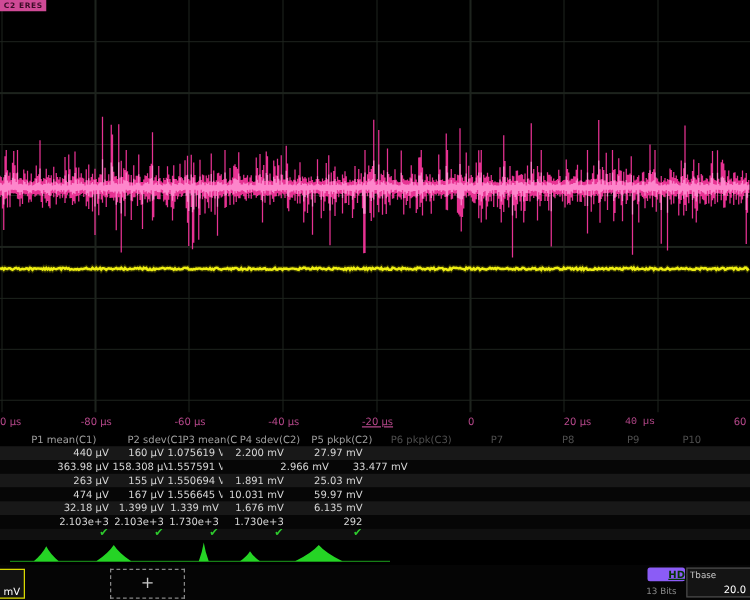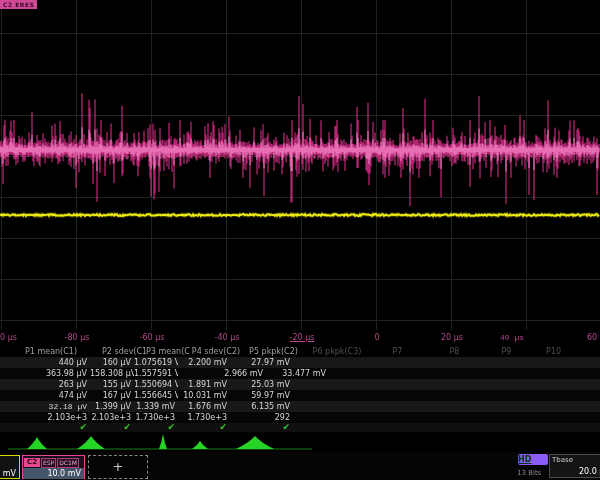--- a/index.html
+++ b/index.html
@@ -37,21 +37,21 @@
   .ch-box.c2{left:22px;width:63px;border:1px solid #e8468e;background:#18101a;}
   .ch-top{display:flex;align-items:center;height:11px;gap:1px;padding:1px 1px 0 1px;}
   .ch-id{font-size:7px;font-weight:bold;padding:0 3px;line-height:9px;}
   .c2 .ch-id{background:#e8468e;color:#2a0318;}
   .ch-badge{font-size:6px;line-height:8px;padding:0 1px;color:#e8a8cc;background:#2a0f22;border:1px solid #b03a7a;}
   .ch-val{height:11px;line-height:11px;font-size:8px;color:#fff;text-align:right;padding-right:3px;}
   .c2 .ch-val{background:#46566a;}
   .add-box{position:absolute;left:88px;top:3px;width:58px;height:22px;border:1px dashed #888;
     color:#c8c8c8;font-size:13px;text-align:center;line-height:22px;}
   .hd-badge{position:absolute;left:518px;top:2px;width:30px;height:11px;background:#8b5cf6;
-    border-radius:2px;color:#043604;font-size:8px;font-weight:bold;text-align:left;line-height:11px;text-decoration:underline;}
+    border-radius:2px;color:#043604;font-size:8px;font-weight:bold;text-align:right;line-height:11px;text-decoration:underline;}
   .bits-label{position:absolute;left:517px;top:17px;font-size:7px;color:#8a8a8a;}
   .tbase-box{position:absolute;left:549px;top:2px;width:70px;height:24px;box-sizing:border-box;
     background:#141414;border:1px solid #4a4a4a;}
   .tbase-label{font-size:7px;color:#c8c8c8;padding:1px 0 0 2px;}
   .tbase-val{position:absolute;left:29px;top:12px;font-size:8px;color:#fff;white-space:nowrap;}
 </style>
 </head>
 <body>
 
 <div class="scope">
@@ -66,21 +66,21 @@
     <div class="trace-badge">C2 ERES</div>
   </div>
 
   <div class="axis-row" id="axis-row">
       <span class="axis-label" style="left: 2px;">-100 µs</span>
       <span class="axis-label" style="left: 77px;">-80 µs</span>
       <span class="axis-label" style="left: 152px;">-60 µs</span>
       <span class="axis-label" style="left: 227px;">-40 µs</span>
       <span class="axis-label" style="left: 302px; text-decoration: underline;">-20 µs</span>
       <span class="axis-label" style="left: 377px;">0</span>
-      <span class="axis-label" style="left: 452px;">20 µs</span>
+      <span class="axis-label" style="left: 462px;">20 µs</span>
       <span class="axis-label" style="left: 512px; font-family: Liberation Mono, monospace;">40 µs</span>
       <span class="axis-label" style="left: 598px;">60 µs</span>
     </div>
 
   <div class="measure-table" id="measure-table">
       <div class="mt-row mt-head">
         <div class="mt-cell" style="width: 102px;">P1 mean(C1)</div>
         <div class="mt-cell" style="width: 44px;">P2 sdev(C1)</div>
         <div class="mt-cell" style="width: 44px;">P3 mean(C2)</div>
         <div class="mt-cell" style="width: 52px;">P4 sdev(C2)</div>
@@ -138,21 +138,21 @@
         <div class="mt-cell" style="width: 52px;">10.031 mV</div>
         <div class="mt-cell" style="width: 63px;">59.97 mV</div>
         <div class="mt-cell" style="width: 64px;"></div>
         <div class="mt-cell" style="width: 57px;"></div>
         <div class="mt-cell" style="width: 57px;"></div>
         <div class="mt-cell" style="width: 47px;"></div>
         <div class="mt-cell" style="width: 47px;"></div>
         <div class="mt-cell" style="width: 60px;"></div>
       </div>
       <div class="mt-row even">
-        <div class="mt-cell" style="width: 90px; font-family: Liberation Mono, monospace;">32.18 µV</div>
+        <div class="mt-cell" style="width: 90px;">32.18 µV</div>
         <div class="mt-cell" style="width: 44px;">1.399 µV</div>
         <div class="mt-cell" style="width: 44px;">1.339 mV</div>
         <div class="mt-cell" style="width: 52px;">1.676 mV</div>
         <div class="mt-cell" style="width: 63px;">6.135 mV</div>
         <div class="mt-cell" style="width: 64px;"></div>
         <div class="mt-cell" style="width: 57px;"></div>
         <div class="mt-cell" style="width: 57px;"></div>
         <div class="mt-cell" style="width: 47px;"></div>
         <div class="mt-cell" style="width: 47px;"></div>
         <div class="mt-cell" style="width: 60px;"></div>
@@ -199,28 +199,20 @@
   <div class="bottom-bar">
 
     <div class="ch-box c1">
       <div class="ch-top">
         
         
       </div>
       <div class="ch-val">10.0 mV</div>
     </div>
 
-    <div class="ch-box c2">
-      <div class="ch-top">
-        <span class="ch-id">C2</span>
-        <span class="ch-badge">ESP</span>
-        <span class="ch-badge">DC1M</span>
-      </div>
-      <div class="ch-val">10.0 mV</div>
-    </div>
 
     <div class="add-box">+</div>
 
     <div class="hd-badge">HD</div>
     <div class="bits-label">13 Bits</div>
 
     <div class="tbase-box">
       <div class="tbase-label">Tbase</div>
       <div class="tbase-val">20.0 µs</div>
     </div>

